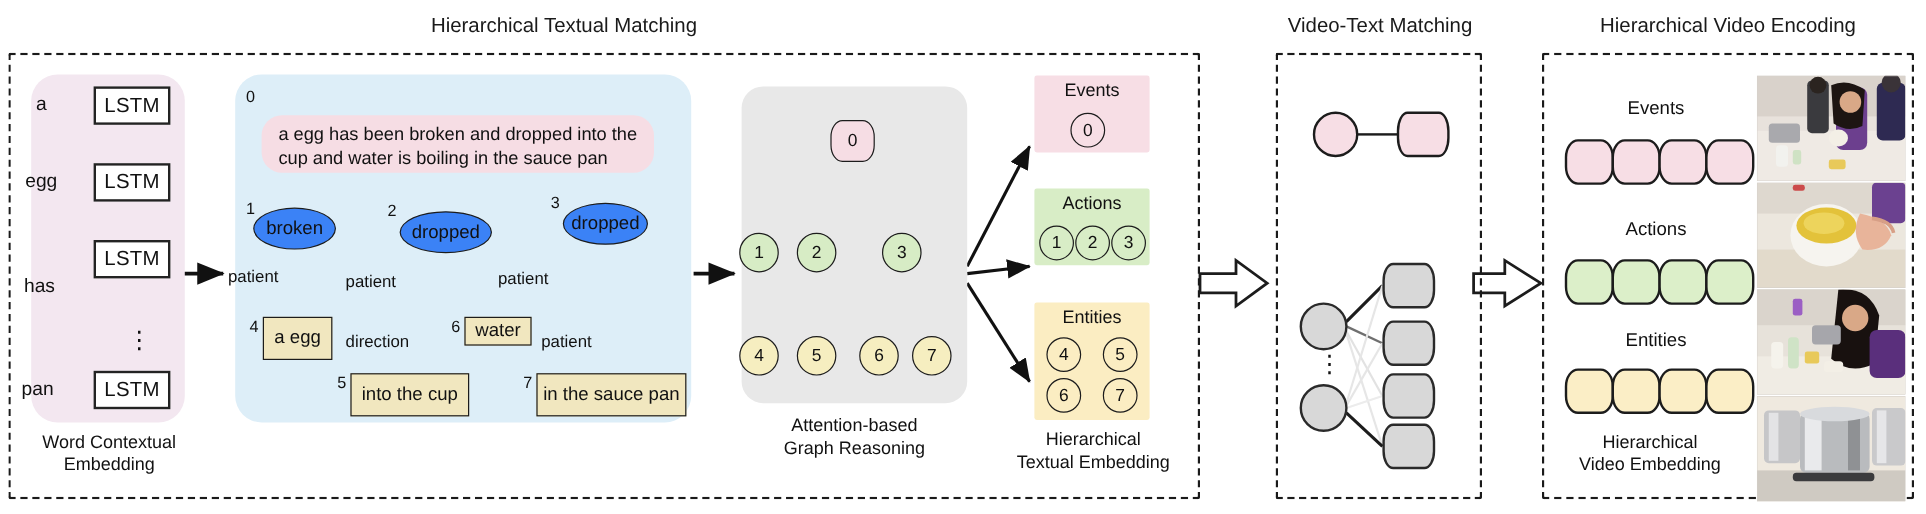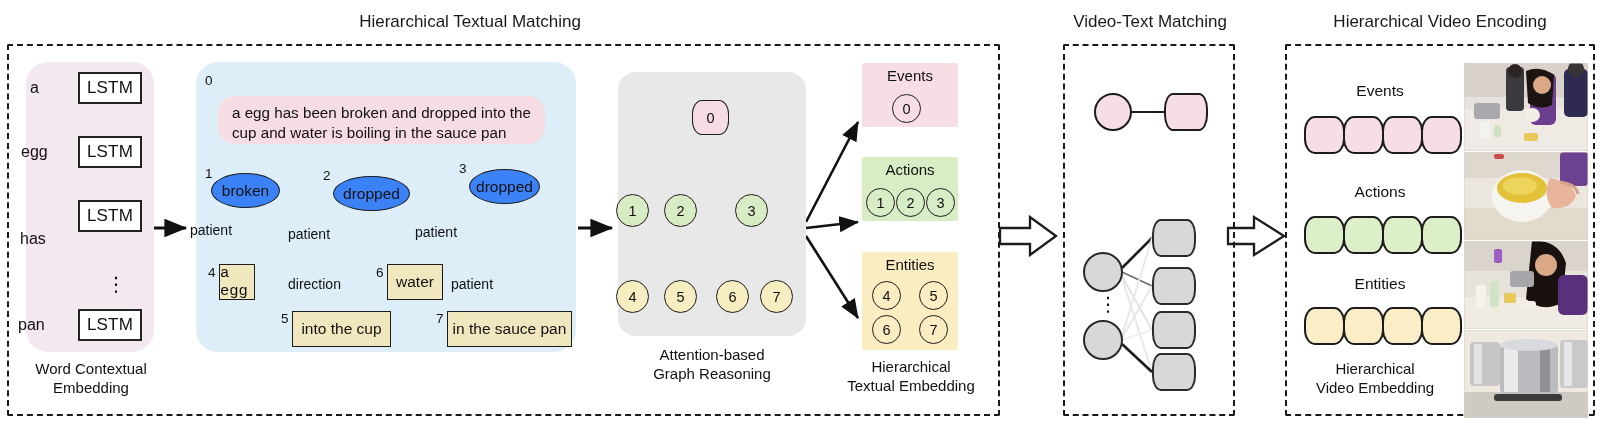--- a/index.html
+++ b/index.html
@@ -330,27 +330,27 @@
   <div class="idx" style="left:459px; top:161px;">3</div>
   <div class="ellipse-node" style="left:469px; top:169px; width:71px; height:35px;">dropped</div>
 
   <div class="edge-label" style="left:190px; top:222px;">patient</div>
   <div class="edge-label" style="left:288px; top:226px;">patient</div>
   <div class="edge-label" style="left:288px; top:276px;">direction</div>
   <div class="edge-label" style="left:415px; top:224px;">patient</div>
   <div class="edge-label" style="left:451px; top:276px;">patient</div>
 
   <div class="idx" style="left:208px; top:265px;">4</div>
-  <div class="rect-node" style="left:219px; top:264px; width:36px; height:36px;font-family:Liberation Mono, monospace;">a egg</div>
+  <div class="rect-node" style="left:219px; top:264px; width:58px; height:36px;">a egg</div>
 
   <div class="idx" style="left:281px; top:311px;">5</div>
   <div class="rect-node" style="left:292px; top:311px; width:99px; height:36px;">into the cup</div>
 
   <div class="idx" style="left:376px; top:265px;">6</div>
-  <div class="rect-node" style="left:387px; top:264px; width:56px; height:36px;">water</div>
+  <div class="rect-node" style="left:387px; top:264px; width:56px; height:24px;">water</div>
 
   <div class="idx" style="left:436px; top:311px;">7</div>
   <div class="rect-node" style="left:447px; top:311px; width:125px; height:36px;">in the sauce pan</div>
 
 
   <div class="gr-zone" style="left:618px; top:72px; width:188px; height:264px;"></div>
 
   <div class="gr-root" style="left:692px; top:100px; width:37px; height:35px;">0</div>
 
   <div class="gr-circle" style="left:616px; top:194px; width:33px; height:33px; background:#d7ecc5;">1</div>

